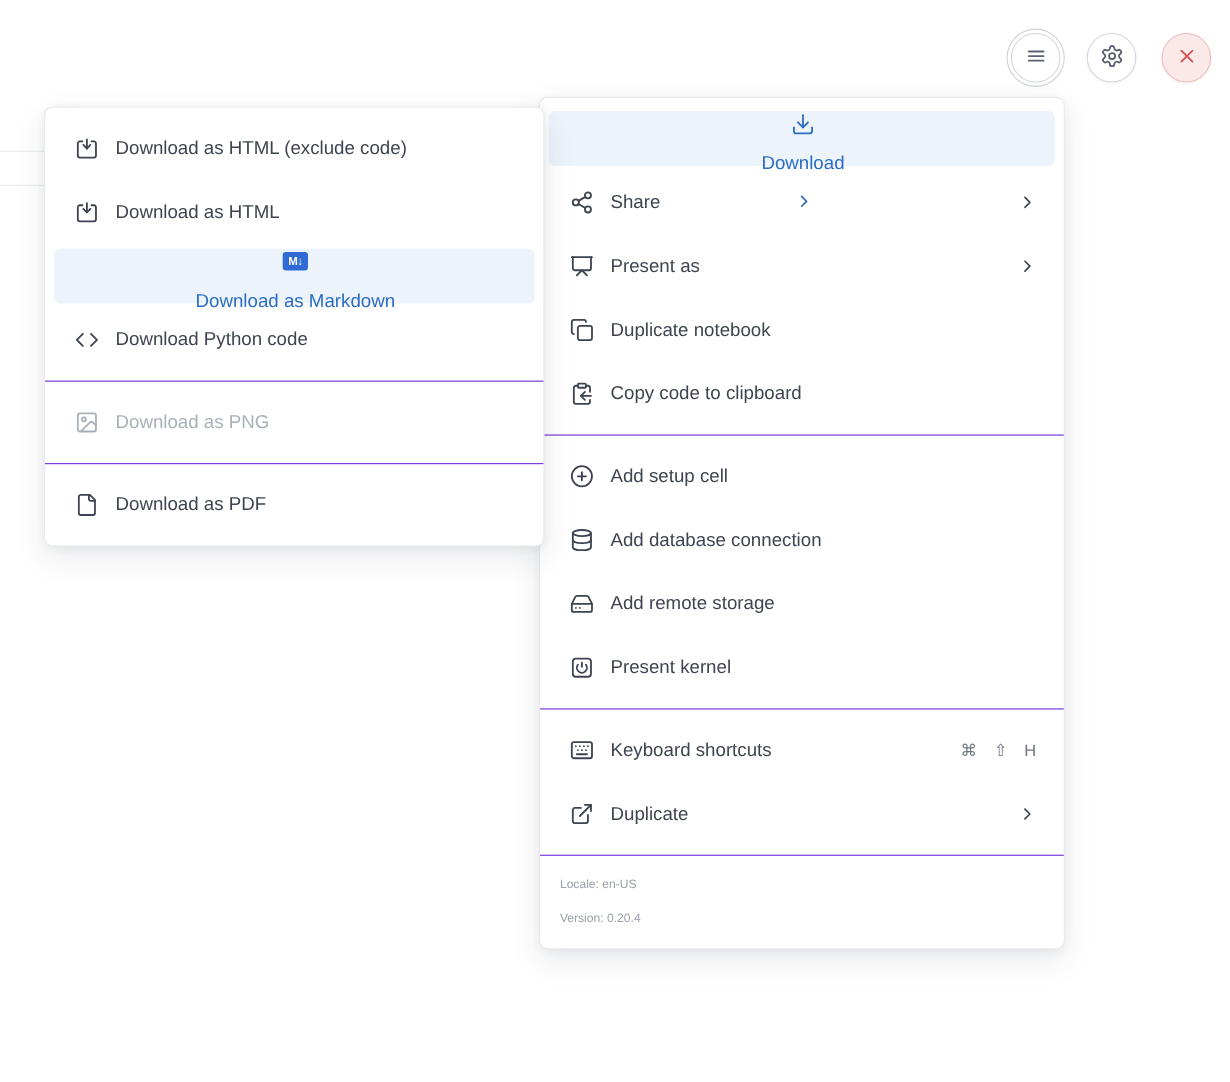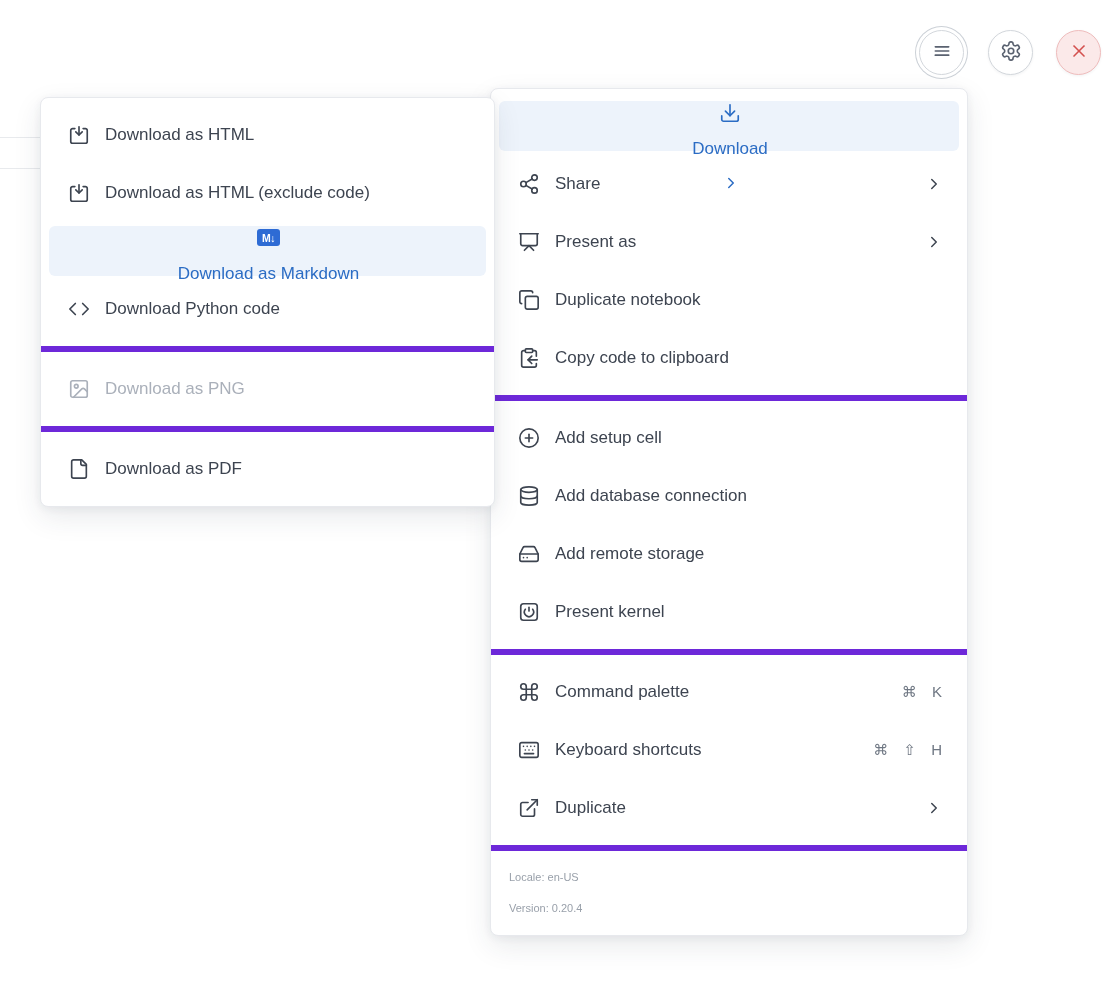--- a/index.html
+++ b/index.html
@@ -37,21 +37,21 @@
   
   .menu-panel {
     position:absolute; background:#ffffff;
     border:1px solid #e7e9ed; border-radius:8px;
     box-shadow:0 10px 28px rgba(35,45,65,.10), 0 2px 8px rgba(35,45,65,.06);
   }
   #main-menu { left:490px; top:88px; width:478px; z-index:5; }
   #download-submenu { left:40px; top:97px; width:455px; z-index:6; }
 
   .menu-group { padding:12px 8px; }
-  .menu-group + .menu-group, .menu-footer { border-top:6px solid #6d28d9; }
+  .menu-group + .menu-group, .menu-footer { border-top:1px solid #6d28d9; }
 
   .menu-item {
     display:flex; align-items:center; height:50px;
     padding:0 16px 0 18px; gap:15px; border-radius:6px;
     font-size:17px; color:#3d4450; cursor:pointer; white-space:nowrap;
   }
   .menu-item:not(:last-child) { margin-bottom:8px; }
   .menu-item.highlight { background:#edf3fb; color:#2b6cc4;flex-direction:column; }
   .menu-item.highlight .chev { color:#2b6cc4; }
   .menu-item.disabled { color:#aab0ba; cursor:default; }
@@ -222,29 +222,20 @@
             <rect width="18" height="18" x="3" y="3" rx="3"></rect>
             <path d="M12 7v4"></path>
             <path d="M7.998 9.003a5 5 0 1 0 8 0"></path>
           </svg>
       </span>
       <span class="mi-label">Present kernel</span>
     </div>
   </div>
 
   <div class="menu-group">
-    <div class="menu-item">
-      <span class="mi-icon">
-        <svg width="22" height="22" viewBox="0 0 24 24" fill="none" stroke="currentColor" stroke-width="1.8" stroke-linecap="round" stroke-linejoin="round">
-            <path d="M15 6v12a3 3 0 1 0 3-3H6a3 3 0 1 0 3 3V6a3 3 0 1 0-3 3h12a3 3 0 1 0-3-3"></path>
-          </svg>
-      </span>
-      <span class="mi-label">Command palette</span>
-      <span class="mi-shortcut">⌘ K</span>
-    </div>
 
     <div class="menu-item">
       <span class="mi-icon">
         <svg width="22" height="22" viewBox="0 0 24 24" fill="none" stroke="currentColor" stroke-width="1.8" stroke-linecap="round" stroke-linejoin="round">
             <rect width="20" height="16" x="2" y="4" rx="2" ry="2"></rect>
             <path d="M6 8h.001"></path>
             <path d="M10 8h.001"></path>
             <path d="M14 8h.001"></path>
             <path d="M18 8h.001"></path>
             <path d="M8 12h.001"></path>
@@ -284,32 +275,32 @@
   <div class="menu-group">
 
     <div class="menu-item">
       <span class="mi-icon">
         <svg width="22" height="22" viewBox="0 0 24 24" fill="none" stroke="currentColor" stroke-width="1.8" stroke-linecap="round" stroke-linejoin="round">
             <path d="M12 3v9"></path>
             <path d="m8.5 8.5 3.5 3.5 3.5-3.5"></path>
             <path d="M7.5 5H5a2 2 0 0 0-2 2v12a2 2 0 0 0 2 2h14a2 2 0 0 0 2-2V7a2 2 0 0 0-2-2h-2.5"></path>
           </svg>
       </span>
-      <span class="mi-label">Download as HTML</span>
+      <span class="mi-label">Download as HTML (exclude code)</span>
     </div>
 
     <div class="menu-item">
       <span class="mi-icon">
         <svg width="22" height="22" viewBox="0 0 24 24" fill="none" stroke="currentColor" stroke-width="1.8" stroke-linecap="round" stroke-linejoin="round">
             <path d="M12 3v9"></path>
             <path d="m8.5 8.5 3.5 3.5 3.5-3.5"></path>
             <path d="M7.5 5H5a2 2 0 0 0-2 2v12a2 2 0 0 0 2 2h14a2 2 0 0 0 2-2V7a2 2 0 0 0-2-2h-2.5"></path>
           </svg>
       </span>
-      <span class="mi-label">Download as HTML (exclude code)</span>
+      <span class="mi-label">Download as HTML</span>
     </div>
 
     <div class="menu-item highlight">
       <span class="mi-icon">
         <span class="md-badge">M↓</span>
       </span>
       <span class="mi-label">Download as Markdown</span>
     </div>
 
     <div class="menu-item">

